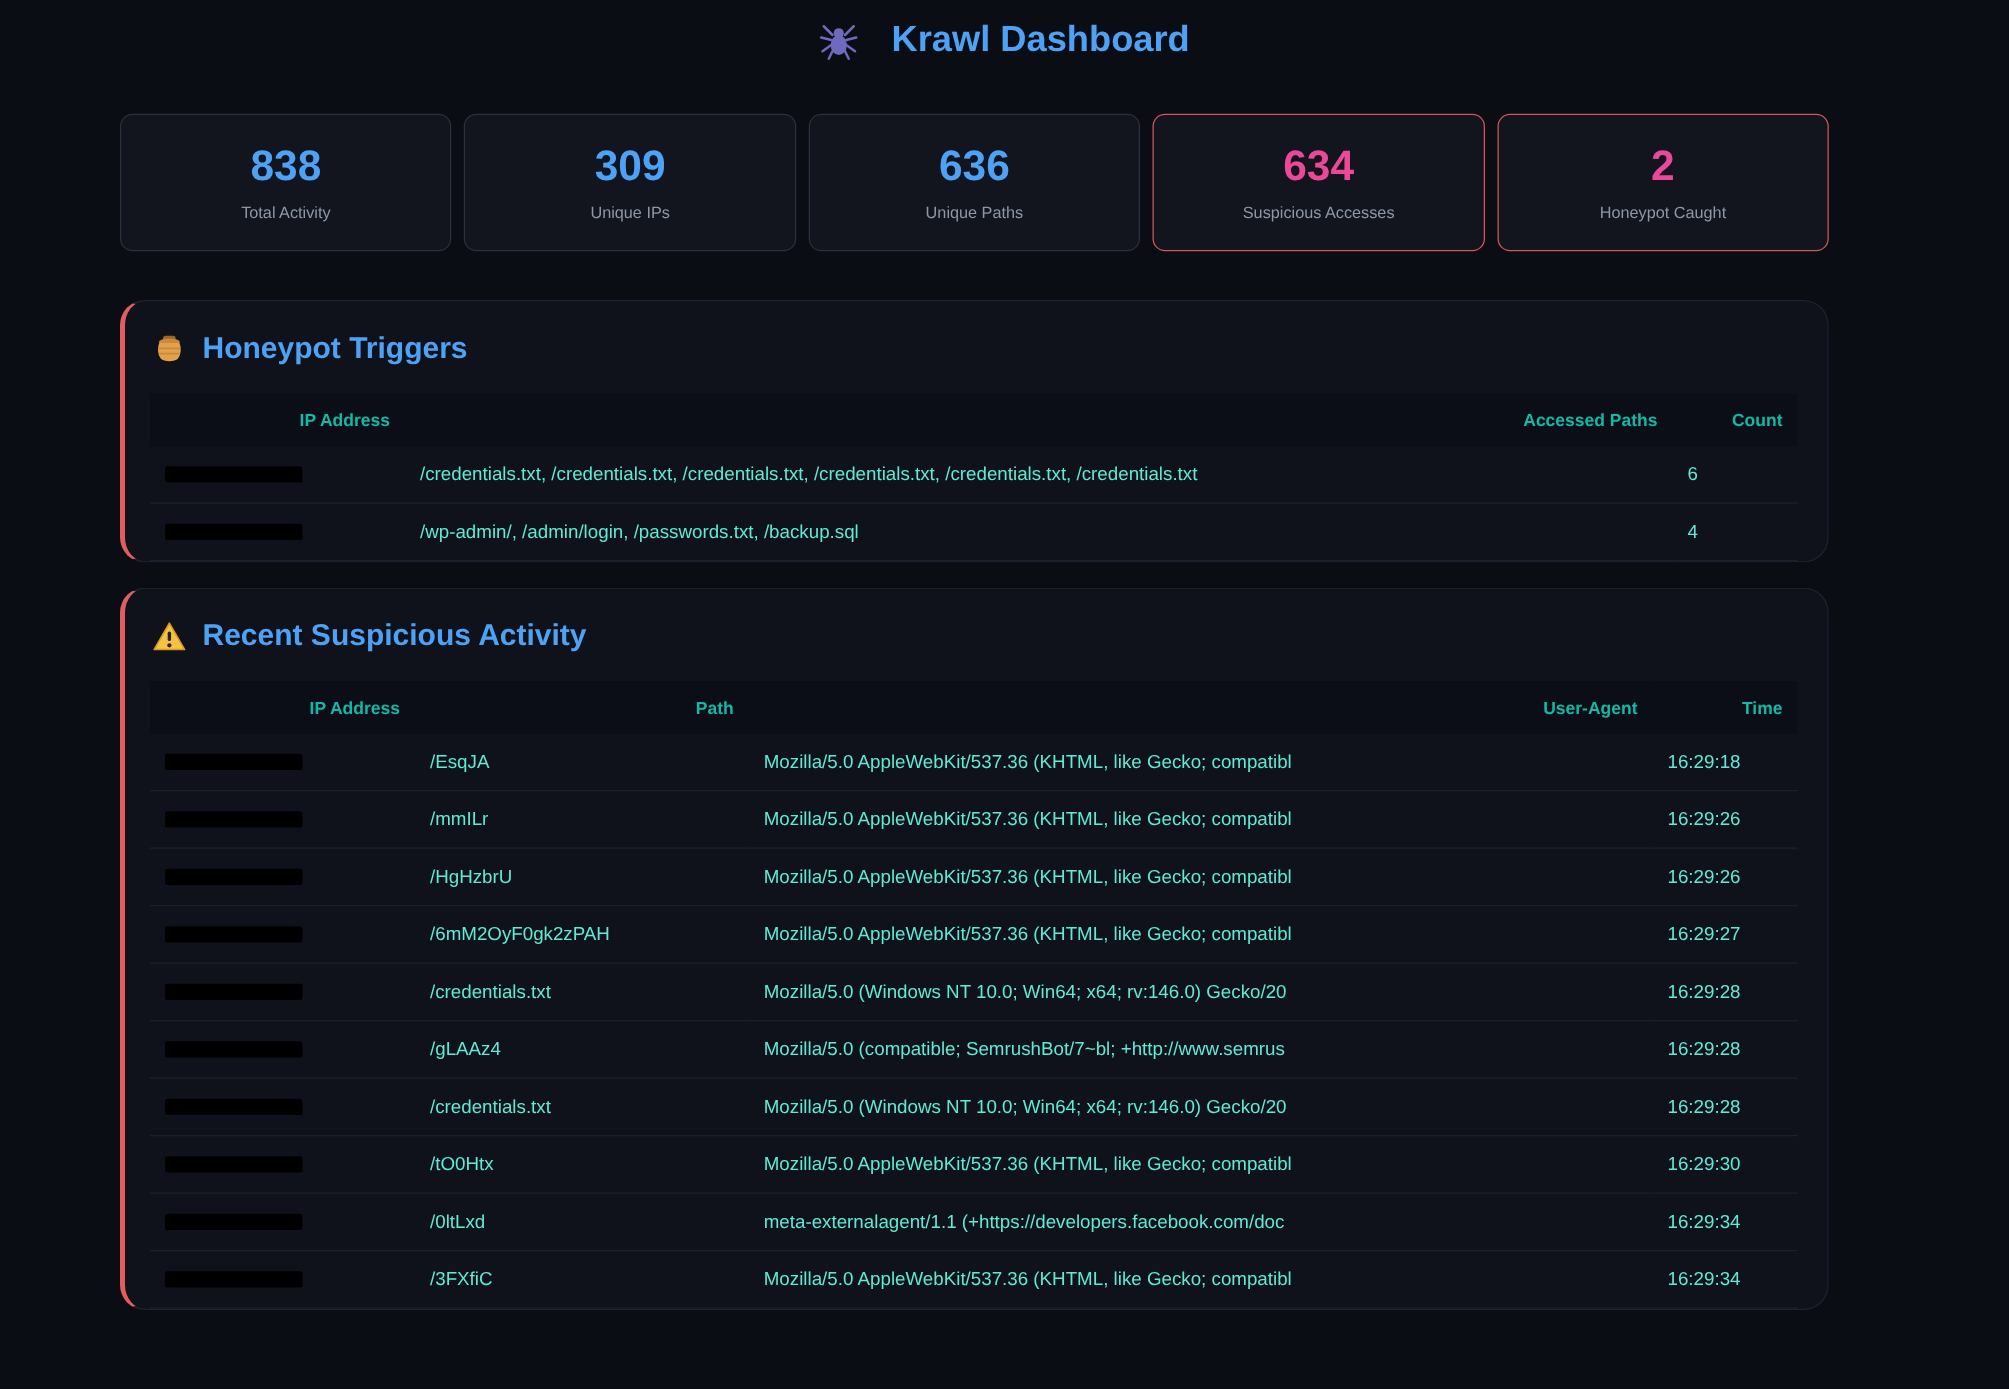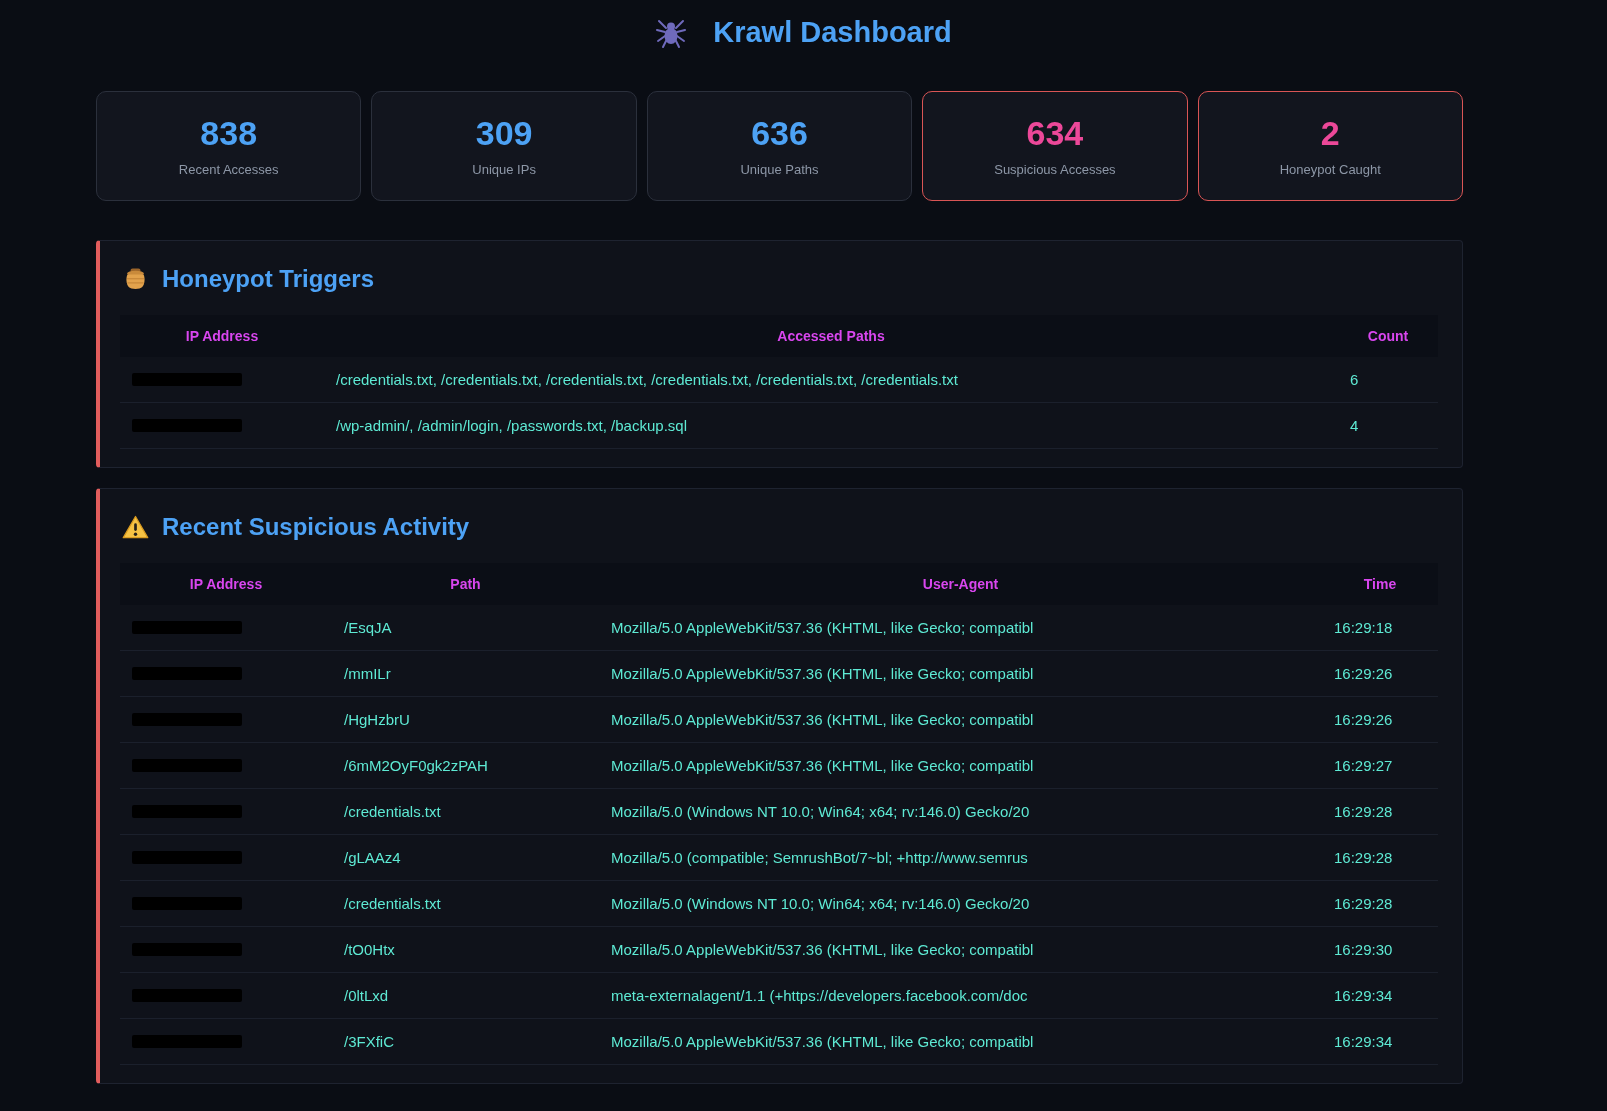--- a/index.html
+++ b/index.html
@@ -39,42 +39,42 @@
   .stat-value { font-size: 34px; font-weight: bold; color: #4da2f5; line-height: 1; }
   .stat-label { font-size: 13px; color: #8d97a7; margin-top: 12px; }
   .stat-card.v-alert { border-color: #d95555; }
   .stat-card.v-alert .stat-value { color: #ec4899; }
 
   
   .panel {
     background: #0f121a;
     border: 1px solid #1e2330;
     border-left: 4px solid #e25d5d;
-    border-radius: 4px;
+    border-radius: 20px;
     margin-top: 39px;
-    padding: 24px 24px 18px 20px;
+    padding: 24px 24px 0 20px;
   }
   .panel + .panel { margin-top: 20px; }
   .panel-title {
     display: flex;
     align-items: center;
     gap: 13px;
     font-size: 24px;
     font-weight: bold;
     color: #4da2f5;
     margin: 0 0 22px 2px;
   }
   .panel-title svg { flex: 0 0 auto; }
 
   
   table { width: 100%; border-collapse: collapse; font-size: 15px; table-layout: fixed; }
   thead th {
     background: #0b0e16;
-    color: #d946ef;
-    text-align: center;
+    color: #14b8a6;
+    text-align: right;
     font-size: 14px;
     font-weight: bold;
     padding: 13px 12px;
   }
   tbody td {
     padding: 14px 12px;
     border-bottom: 1px solid #1b202c;
     color: #5eead4;
     white-space: nowrap;
     overflow: hidden;
@@ -114,21 +114,21 @@
   </span>
   <span>Krawl Dashboard</span>
 </div>
 
 <div class="container">
 
   <div class="stats-row">
 
       <div class="stat-card v-normal">
         <div class="stat-value">838</div>
-        <div class="stat-label">Recent Accesses</div>
+        <div class="stat-label">Total Activity</div>
       </div>
 
       <div class="stat-card v-normal">
         <div class="stat-value">309</div>
         <div class="stat-label">Unique IPs</div>
       </div>
 
       <div class="stat-card v-normal">
         <div class="stat-value">636</div>
         <div class="stat-label">Unique Paths</div>

